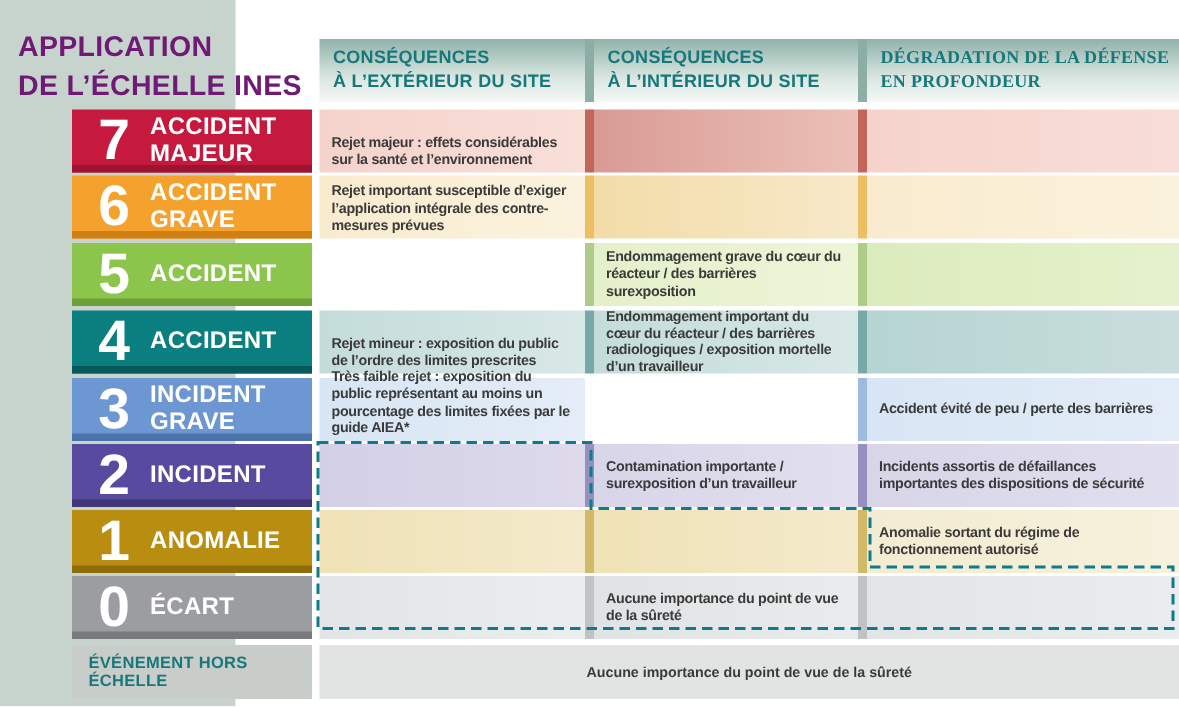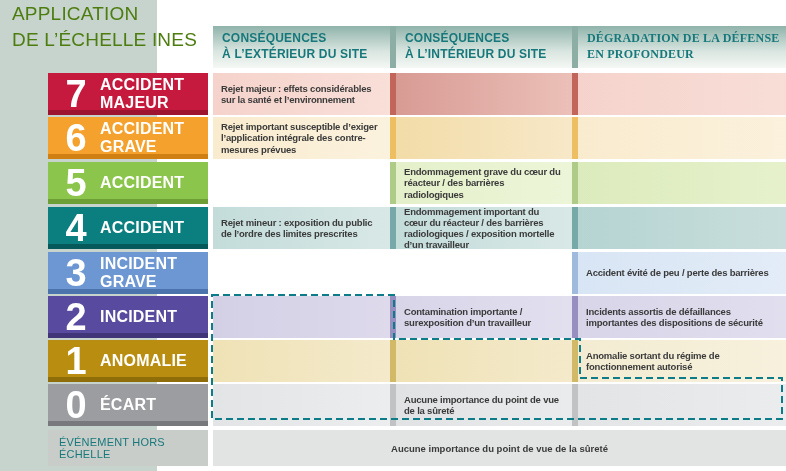--- a/index.html
+++ b/index.html
@@ -2,22 +2,22 @@
 <html lang="fr"><head>
 <meta charset="utf-8">
 <style>
   html,body{margin:0;padding:0;background:#fff;}
   .stage{
     position:relative;width:786px;height:471px;overflow:hidden;background:#fff;
     font-family:"Liberation Sans", sans-serif;
   }
   .sage{position:absolute;left:0;top:0;width:157px;height:471px;background:#C6D4CD;}
   .title{
-    position:absolute;left:12px;top:1px;margin:0;
-    font-size:19px;font-weight:normal;color:#4d7c0f;
+    position:absolute;left:12px;top:19px;margin:0;
+    font-size:19px;font-weight:bold;color:#701a75;
     white-space:pre-line;line-height:1.35;letter-spacing:.2px;
   }
   
   .colhead{
     position:absolute;top:26px;height:42px;box-sizing:border-box;
     background:linear-gradient(180deg,#8FB3AA 0%,#D9E5E0 60%,#F5F8F5 100%);
     color:#17787B;font-size:12px;font-weight:bold;line-height:1.3;
     padding:5px 4px 0 9px;white-space:pre-line;letter-spacing:.2px;
   }
   .h1{left:213px;width:177px;}
@@ -37,39 +37,39 @@
   .num{font-size:38px;font-weight:bold;color:#fff;width:44px;text-align:center;line-height:.9;flex:none;}
   .lab{font-size:16px;font-weight:bold;color:#fff;line-height:1.15;width:96px;margin-left:2px;letter-spacing:.2px;}
 
   .cell{
     position:absolute;top:0;height:100%;box-sizing:border-box;
     display:flex;align-items:center;padding:3px 8px;
     font-size:9.5px;font-weight:bold;color:#3a3a3a;line-height:1.18;letter-spacing:-.2px;
     background:linear-gradient(90deg,var(--lt1),var(--lt2));
   }
   .cell.deep{background:linear-gradient(90deg,var(--dp1),var(--dp2));}
-  .c1{left:213px;width:177px;}
+  .c1{left:213px;width:177px;align-items:flex-end;}
   .c2{left:390px;width:182px;border-left:6px solid var(--strip);}
   .c3{left:572px;width:238px;border-left:6px solid var(--strip);padding-right:30px;}
   .cap{position:absolute;right:0;top:0;bottom:0;width:24px;background:var(--cap);}
 
   
   .rt7{--strip:#C2655B;--cap:#DCBAB3;--lt1:#F5D3CC;--lt2:#F8DFD8;--dp1:#D89B94;--dp2:#EBC0B8;}
   .rt6{--strip:#EDBE62;--cap:#DDD0A5;--lt1:#F9EBCE;--lt2:#FBF2DE;--dp1:#F2DCA8;--dp2:#F7E8C8;}
   .rt5{--strip:#AFCB88;--cap:#C4D9A2;--lt1:#E4F0CA;--lt2:#EDF5D8;--dp1:#DCEBBC;--dp2:#E7F2CE;}
   .rt4{--strip:#76A9A7;--cap:#A8C8C6;--lt1:#C3DCDA;--lt2:#D8E8E6;--dp1:#B5D4D2;--dp2:#CBDFDD;}
   .rt3{--strip:#9FBADC;--cap:#BCCDE6;--lt1:#D8E5F4;--lt2:#E4EDF8;--dp1:#CEDDF0;--dp2:#DCE7F5;}
   .rt2{--strip:#978FC0;--cap:#B6B1D4;--lt1:#D8D5E9;--lt2:#E2DFEF;--dp1:#D3CFE5;--dp2:#DEDAEC;}
   .rt1{--strip:#D2B967;--cap:#DBCB94;--lt1:#F3ECD2;--lt2:#F7F1DE;--dp1:#EFE2B6;--dp2:#F4EACB;}
   .rt0{--strip:#C0C2C4;--cap:#CDCFD1;--lt1:#E0E2E4;--lt2:#E9EBEC;--dp1:#E2E4E6;--dp2:#EBEDEE;}
 
   
   .footer-bar{
     position:absolute;left:48px;top:430px;width:160px;height:36px;box-sizing:border-box;
-    background:#C9CDCA;color:#17787B;font-weight:normal;font-size:11px;letter-spacing:.2px;
+    background:#C9CDCA;color:#17787B;font-weight:bold;font-size:11px;letter-spacing:.2px;
     display:flex;align-items:center;padding-left:11px;
   }
   .footer-cell{
     position:absolute;left:213px;top:430px;width:573px;height:36px;
     background:#E2E4E3;display:flex;align-items:center;justify-content:center;
     font-size:9.5px;font-weight:bold;color:#3a3a3a;
   }
   .outline{position:absolute;left:0;top:0;pointer-events:none;}
 </style>
 </head>
@@ -122,21 +122,21 @@
         <div class="cap"></div>
       </div>
   </div>
 
   <div class="row rt5" style="--bar: #8CC54B; --edge: #6E9F37;">
     <div class="bar">
       <span class="num">5</span>
       <span class="lab">ACCIDENT</span>
     </div>
     <div class="cell c2">
-        <span>Endommagement grave du cœur du réacteur / des barrières radiologiques</span>
+        <span>Endommagement grave du cœur du réacteur / des barrières surexposition</span>
       </div>
     <div class="cell c3 deep">
         <span></span>
         <div class="cap"></div>
       </div>
   </div>
 
   <div class="row rt4" style="--bar: #0B7E80; --edge: #06595B;">
     <div class="bar">
       <span class="num">4</span>
@@ -152,20 +152,23 @@
         <span></span>
         <div class="cap"></div>
       </div>
   </div>
 
   <div class="row rt3" style="--bar: #6D97D3; --edge: #4C74AC;">
     <div class="bar">
       <span class="num">3</span>
       <span class="lab">INCIDENT GRAVE</span>
     </div>
+    <div class="cell c1">
+        <span>Très faible rejet : exposition du public représentant au moins un pourcentage des limites fixées par le guide AIEA*</span>
+      </div>
     <div class="cell c3">
         <span>Accident évité de peu / perte des barrières</span>
         <div class="cap"></div>
       </div>
   </div>
 
   <div class="row rt2" style="--bar: #584A9F; --edge: #3F3578;">
     <div class="bar">
       <span class="num">2</span>
       <span class="lab">INCIDENT</span>

